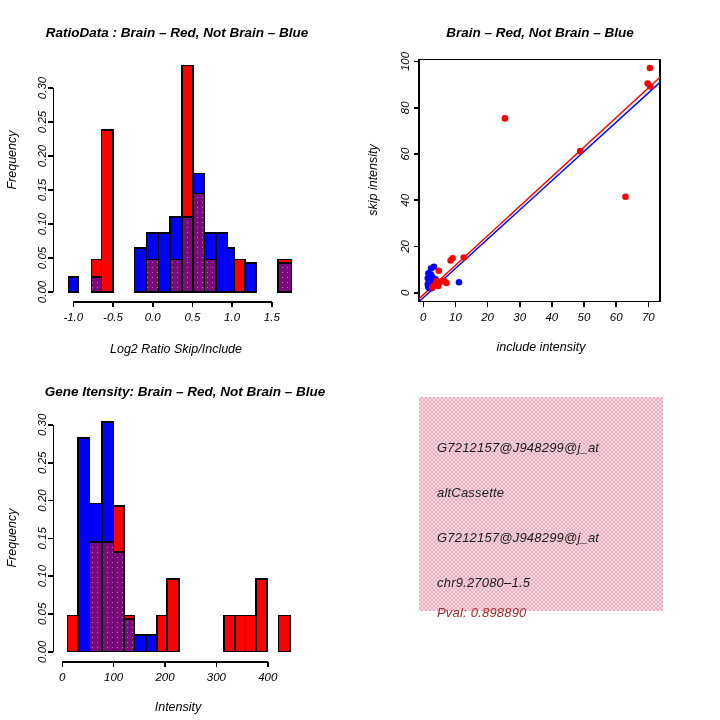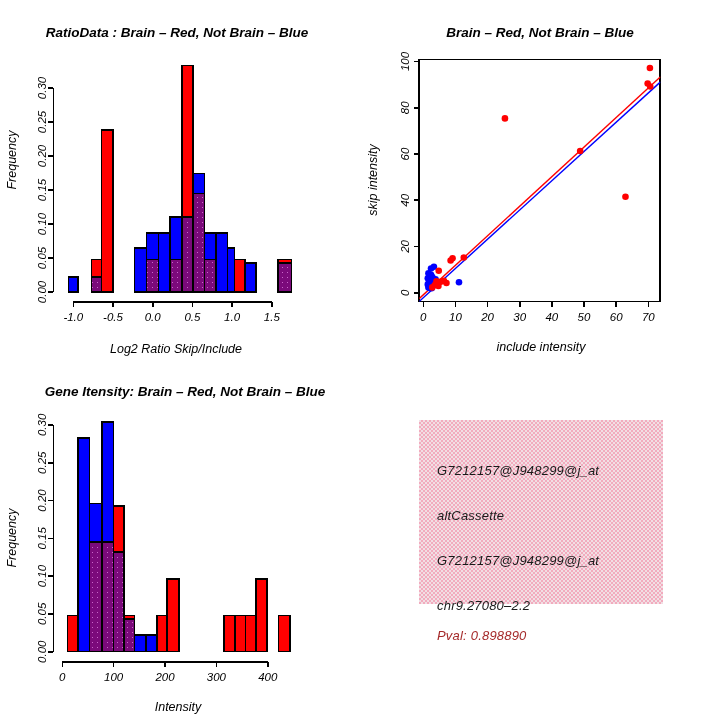--- a/index.html
+++ b/index.html
@@ -1,21 +1,21 @@
 <!DOCTYPE html>
 <html><head>
 <meta charset="utf-8">
 <style>
   html,body{margin:0;padding:0;background:#ffffff;}
   #canvas{position:relative;width:720px;height:720px;background:#ffffff;overflow:hidden;
           font-family:"Liberation Sans", sans-serif;font-style:italic;}
   #charts{position:absolute;left:0;top:0;}
   svg text{font-family:"Liberation Sans", sans-serif;fill:#000;}
   #gene-info-box{
-    position:absolute;left:419px;top:420px;width:244px;height:184px;
+    position:absolute;left:419px;top:397px;width:244px;height:214px;
     background:repeating-conic-gradient(#f2abbe 0% 25%, #f1dfe4 0% 50%) 0 0 / 4px 4px;
   }
   #gene-info-box .ib-line{
     position:absolute;left:18px;font-size:13px;letter-spacing:0.2px;color:#1a1a1a;white-space:nowrap;
   }
 </style>
 </head>
 <body>
 
 <div id="canvas">
@@ -207,16 +207,16 @@
         <rect x="245.64448999999996" y="615.412" width="10.271400000000028" height="36.28800000000001" fill="#ff0000" stroke="#000" stroke-width="1.5" shape-rendering="crispEdges"></rect>
         <rect x="255.91589" y="579.124" width="11.298540000000003" height="72.57600000000002" fill="#ff0000" stroke="#000" stroke-width="1.5" shape-rendering="crispEdges"></rect>
         <rect x="278.51297" y="615.412" width="11.298540000000003" height="36.28800000000001" fill="#ff0000" stroke="#000" stroke-width="1.5" shape-rendering="crispEdges"></rect>
       </g>
     </svg>
 
   <div id="gene-info-box">
     <div class="ib-line" style="top:43px">G7212157@J948299@j_at</div>
     <div class="ib-line" style="top:88px">altCassette</div>
     <div class="ib-line" style="top:133px">G7212157@J948299@j_at</div>
-    <div class="ib-line" style="top:178px">chr9.27080–2.2</div>
+    <div class="ib-line" style="top:178px">chr9.27080–1.5</div>
     <div class="ib-line" style="top: 208px; color: rgb(165, 42, 42);">Pval: 0.898890</div>
   </div>
 </div>
 
 </body></html>

